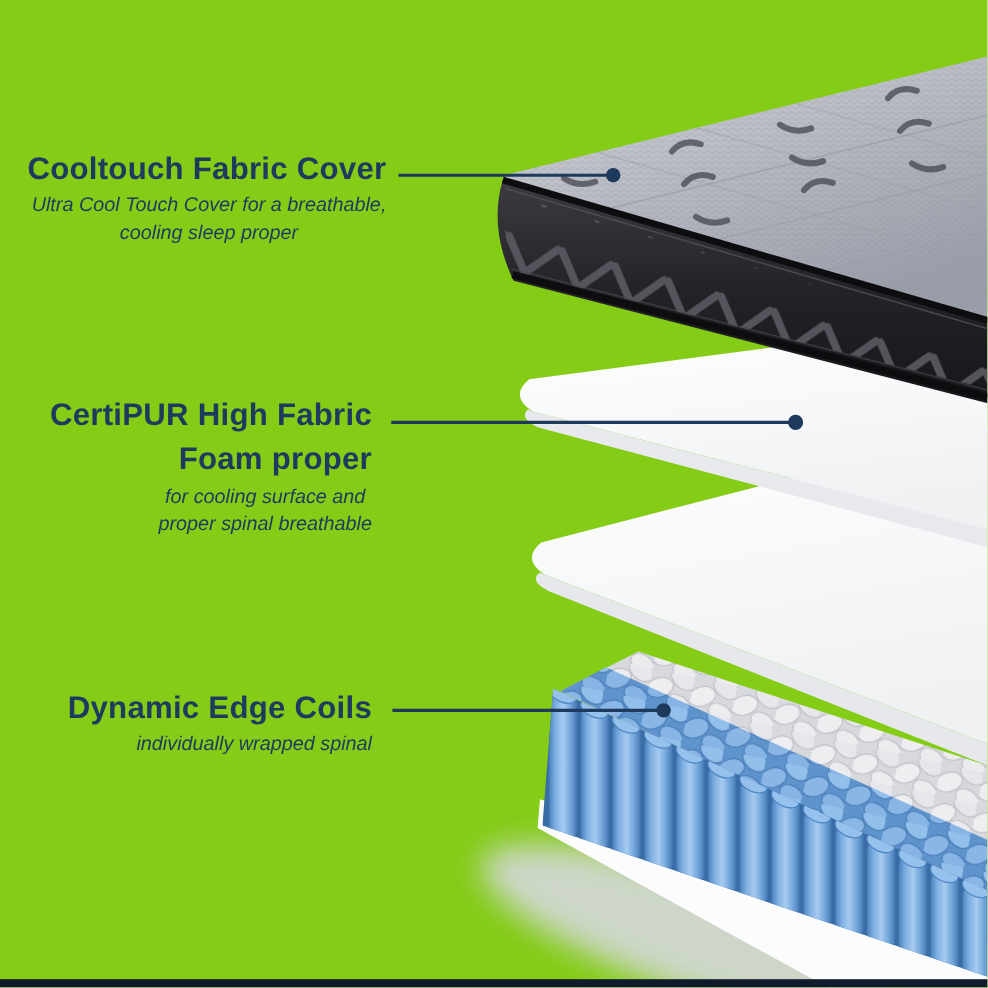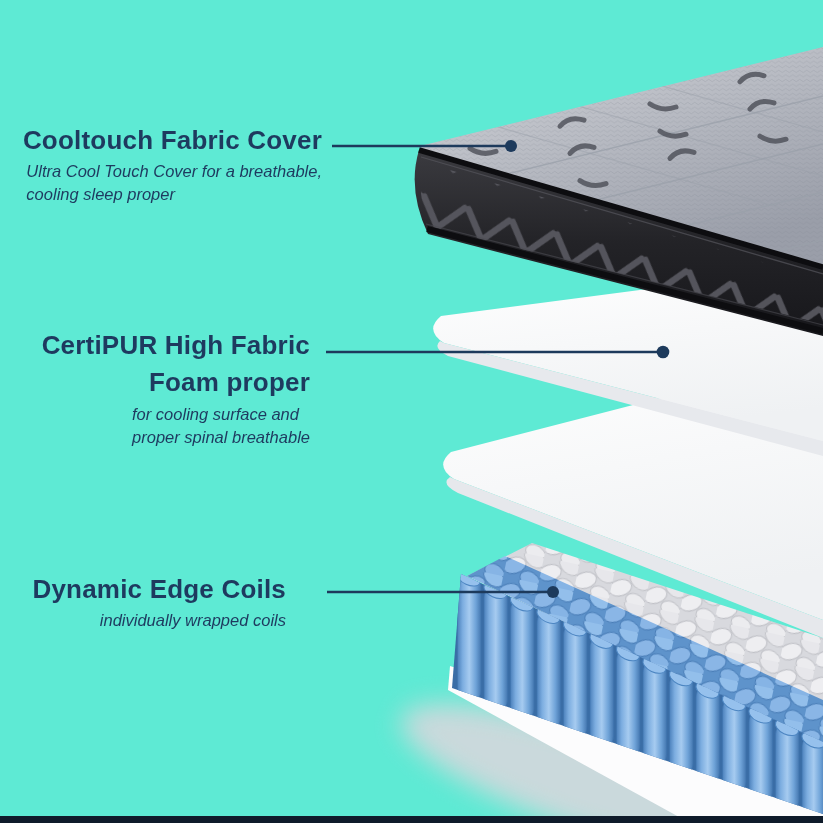--- a/index.html
+++ b/index.html
@@ -1,26 +1,26 @@
 <!DOCTYPE html>
 <html style="--navy: #1e3a5f; --bar: #0f1b2a;"><head>
 <meta charset="utf-8">
 <style>
   html,body{margin:0;padding:0;background:#ffffff;}
   body{width:823px;height:823px;overflow:hidden;font-family:"Liberation Sans",sans-serif;}
-  .canvas{position:relative;width:823px;height:823px;background:#5eead4;}
+  .canvas{position:relative;width:823px;height:823px;background:#84cc16;}
   svg{position:absolute;left:0;top:0;}
   .label{position:absolute;display:flex;flex-direction:column;align-items:flex-end;color:var(--navy,#1e3a5f);}
   .label .title{font-weight:700;font-size:26px;line-height:36px;white-space:nowrap;letter-spacing:.2px;}
   #label-foam .title{line-height:37px;}
-  .desc-group{margin-top:2px;display:flex;flex-direction:column;align-items:flex-start;}
+  .desc-group{margin-top:2px;display:flex;flex-direction:column;align-items:center;}
   .desc{font-style:italic;font-size:16.5px;line-height:23px;white-space:nowrap;}
   #label-cover{top:122px;right:501px;}
   #label-foam{top:327px;right:513px;}
-  #label-coils{top:571px;right:537px;}
+  #label-coils{top:571px;right:513px;}
   .bottom-bar{position:absolute;left:0;bottom:0;width:823px;height:7px;background:var(--bar,#0f1b2a);}
 </style>
 </head>
 <body>
 
 <div class="canvas">
 
   <svg id="illus" viewBox="0 0 823 823" width="823" height="823">
     <defs>
       <linearGradient id="fabricGrad" x1="0" y1="0" x2="0.6" y2="1">
@@ -200,18 +200,18 @@
     <div class="title">Foam proper</div>
     <div class="desc-group">
       <div class="desc">for cooling surface and</div>
       <div class="desc">proper spinal breathable</div>
     </div>
   </div>
 
   <div class="label" id="label-coils">
     <div class="title">Dynamic Edge Coils</div>
     <div class="desc-group">
-      <div class="desc">individually wrapped coils</div>
+      <div class="desc">individually wrapped spinal</div>
     </div>
   </div>
 
   <div class="bottom-bar"></div>
 </div>
 
 </body></html>

